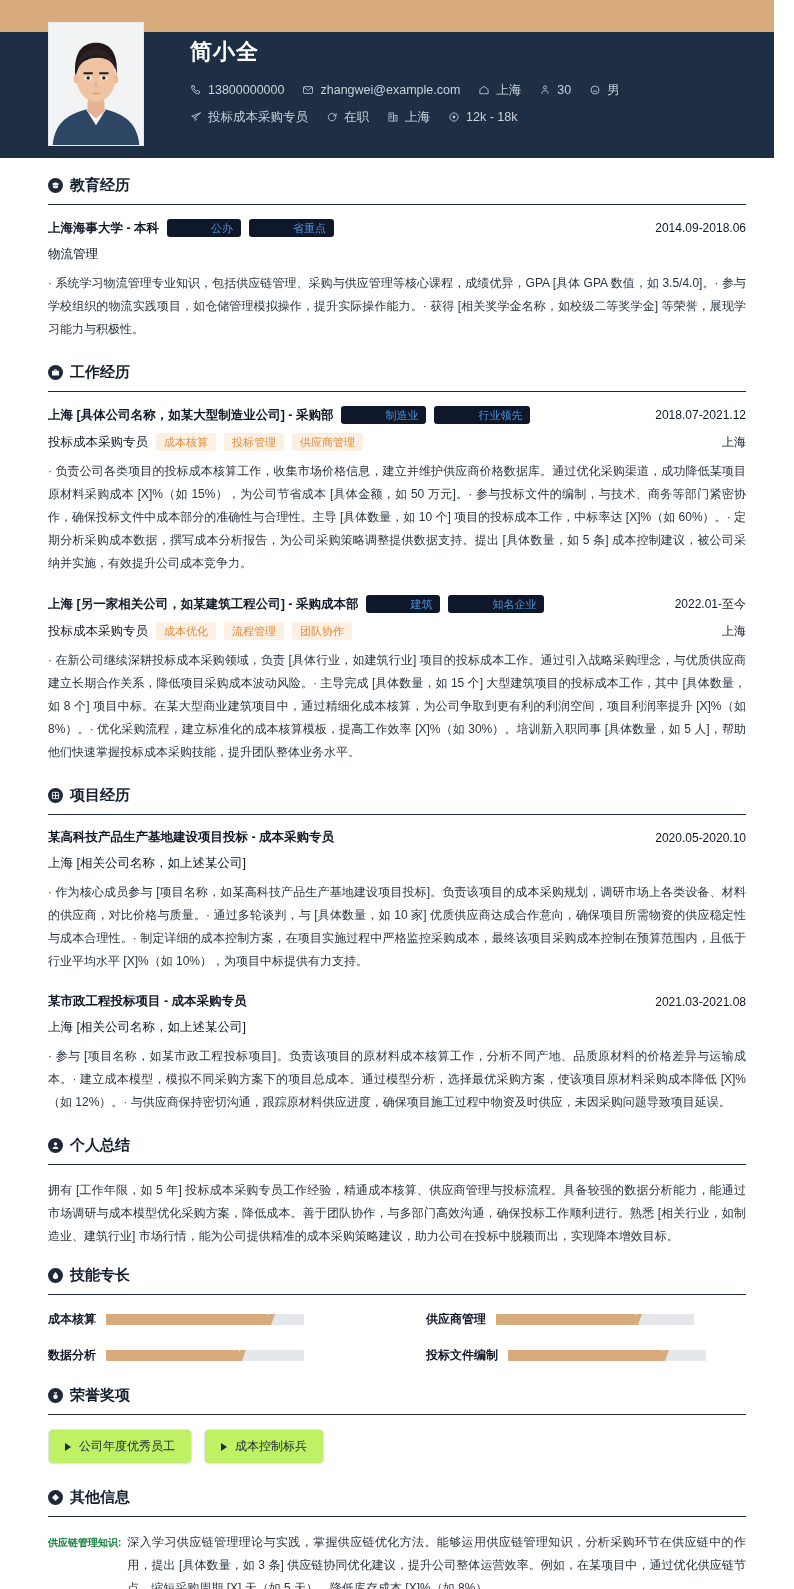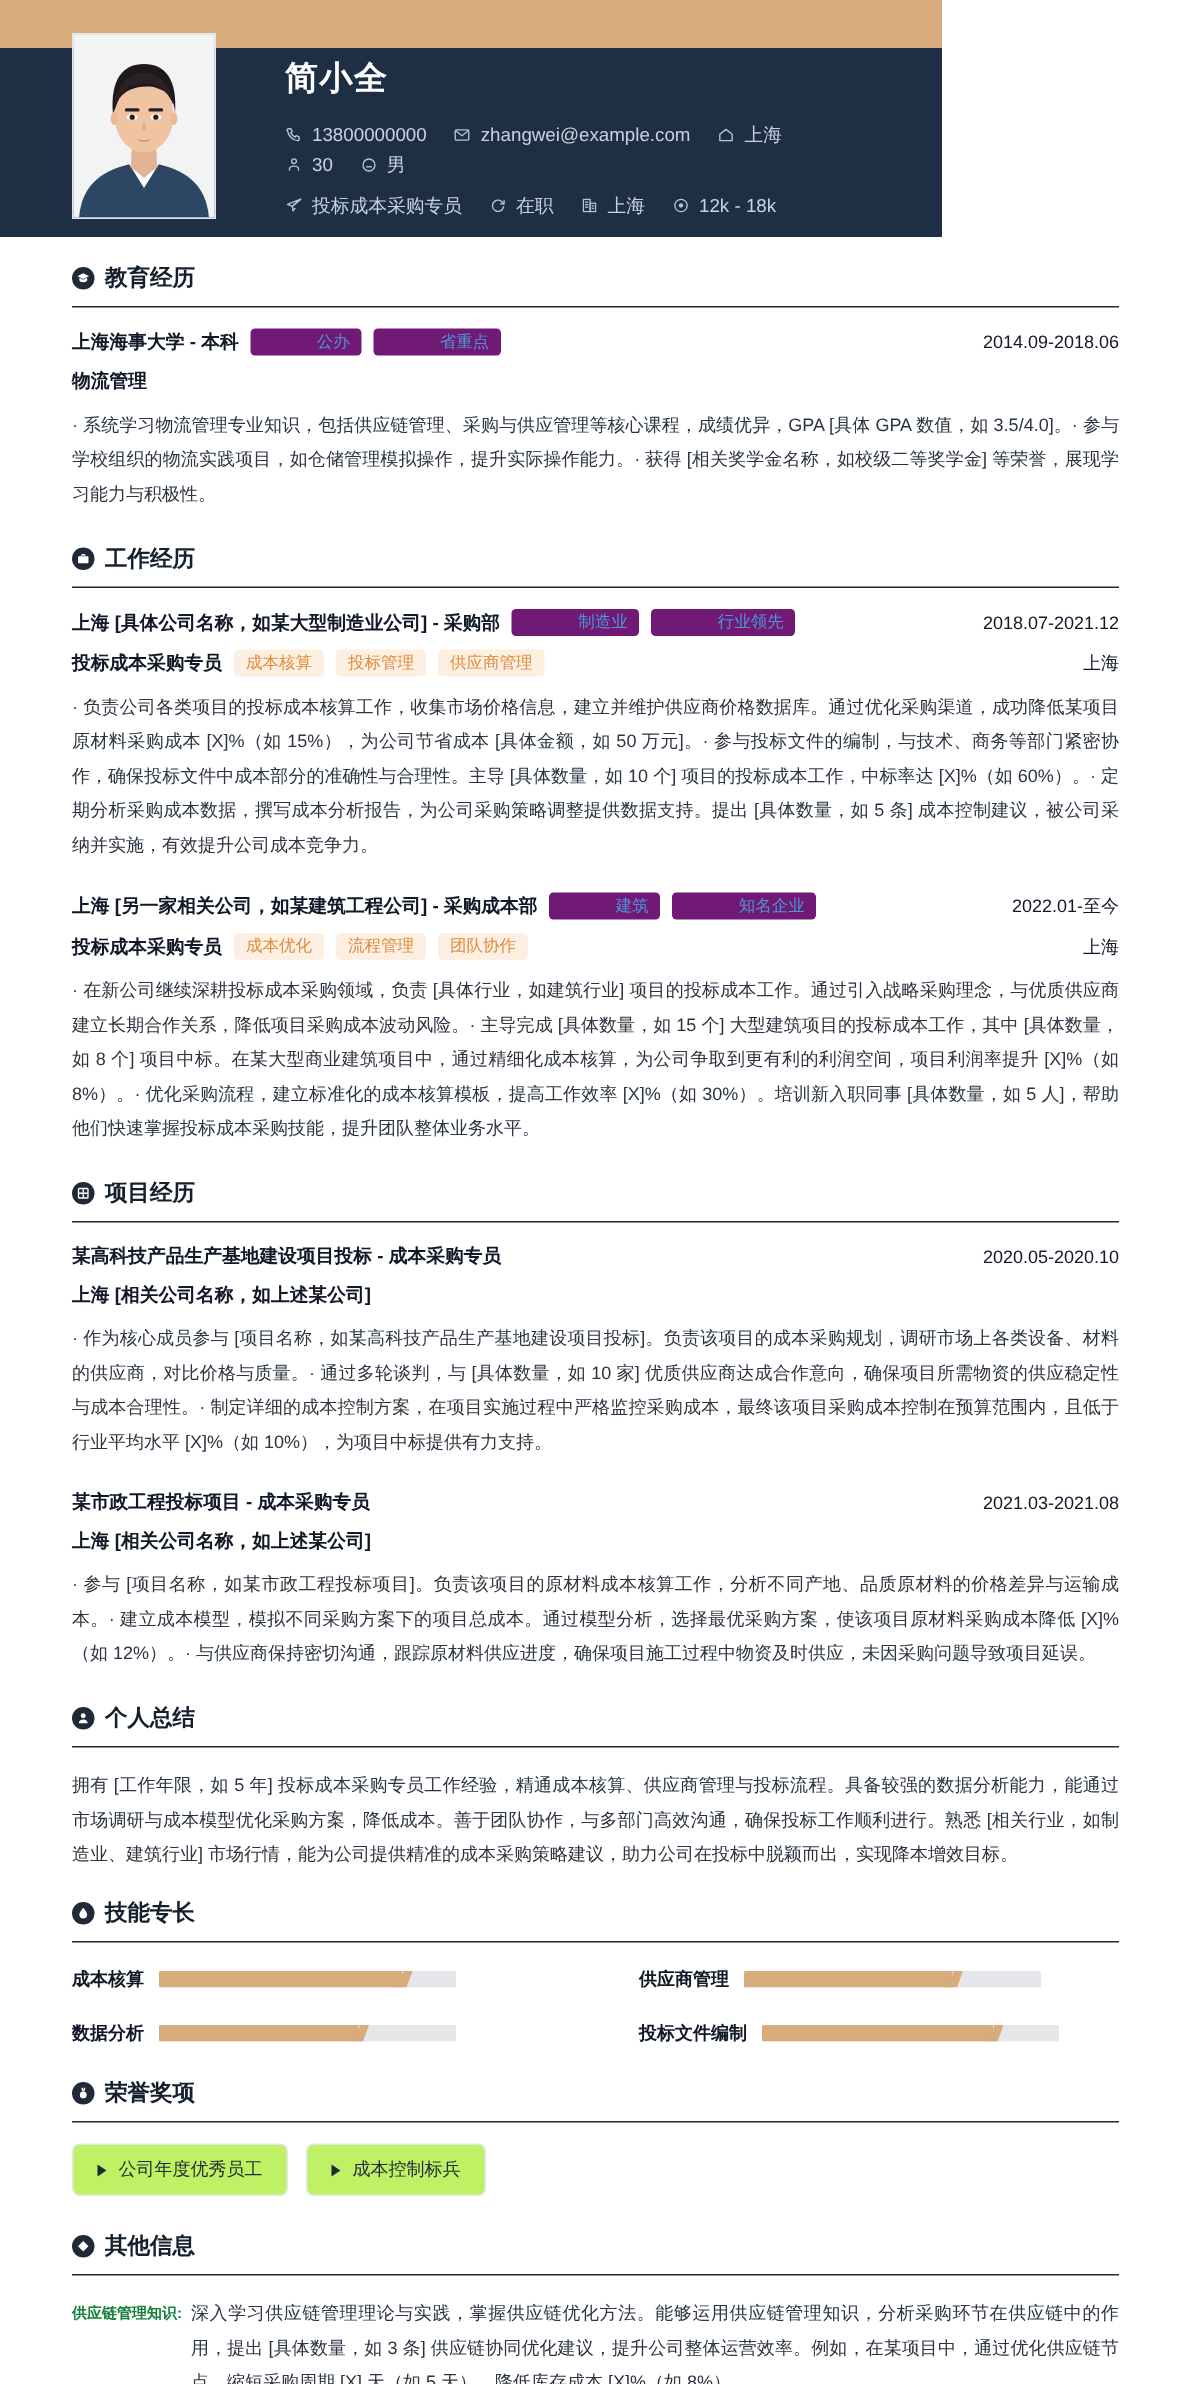--- a/index.html
+++ b/index.html
@@ -5,21 +5,21 @@
   * { box-sizing: border-box; margin: 0; padding: 0; }
   html, body {
     width: 794px;
     background: #ffffff;
     font-family: "Liberation Sans", "DejaVu Sans", sans-serif;
     color: #1f2937;
   }
   body { width: 794px; }
 
   
-  .hdr-wrap { position: relative; width: 628px; height: 158px; }
+  .hdr-wrap { position: relative; width: 774px; height: 158px; }
   .hdr-band-top {
     position: absolute; top: 0; left: 0; right: 0; height: 32px;
     background: #d7ab7c;
   }
   .hdr-band-main {
     position: absolute; top: 32px; left: 0; right: 0; bottom: 0;
     background: #1e2f45;
   }
   .hdr-inner {
     position: absolute; top: 0; left: 0; right: 0; bottom: 0;
@@ -64,28 +64,28 @@
 
   
   .entry { margin-bottom: 16px; }
   .entry:last-child { margin-bottom: 4px; }
   .row {
     display: flex; align-items: center; justify-content: space-between;
     margin-bottom: 9px; gap: 10px;
   }
   .row-left { display: flex; align-items: center; flex-wrap: wrap; gap: 8px; min-width:0; }
   .title-main { font-size: 12.5px; font-weight: bold; color: #111827; }
-  .title-sub  { font-size: 12.5px; font-weight: bold; color: #111827; }
+  .title-sub  { font-size: 12.5px; font-weight: normal; color: #111827; }
   .row-right { font-size: 12px; font-weight: normal; color: #111827; white-space: nowrap; flex:0 0 auto; }
 
   .tag {
     display: inline-block; font-size: 11px; line-height: 16px;
     padding: 1px 8px; border-radius: 3px; white-space: nowrap;
   }
-  .tag-blue   { background: #701a75; color: #4e94d9; padding-left: 44px; }
+  .tag-blue   { background: #0f172a; color: #4e94d9; padding-left: 44px; }
   .tag-orange { background: #fdf0e2; color: #e08a3c; }
 
   .desc {
     font-size: 12px; line-height: 23px; color: #2b3440;
     text-align: justify;
   }
 
   
   .summary { font-size: 12px; line-height: 23px; color: #2b3440; text-align: justify; }
 

